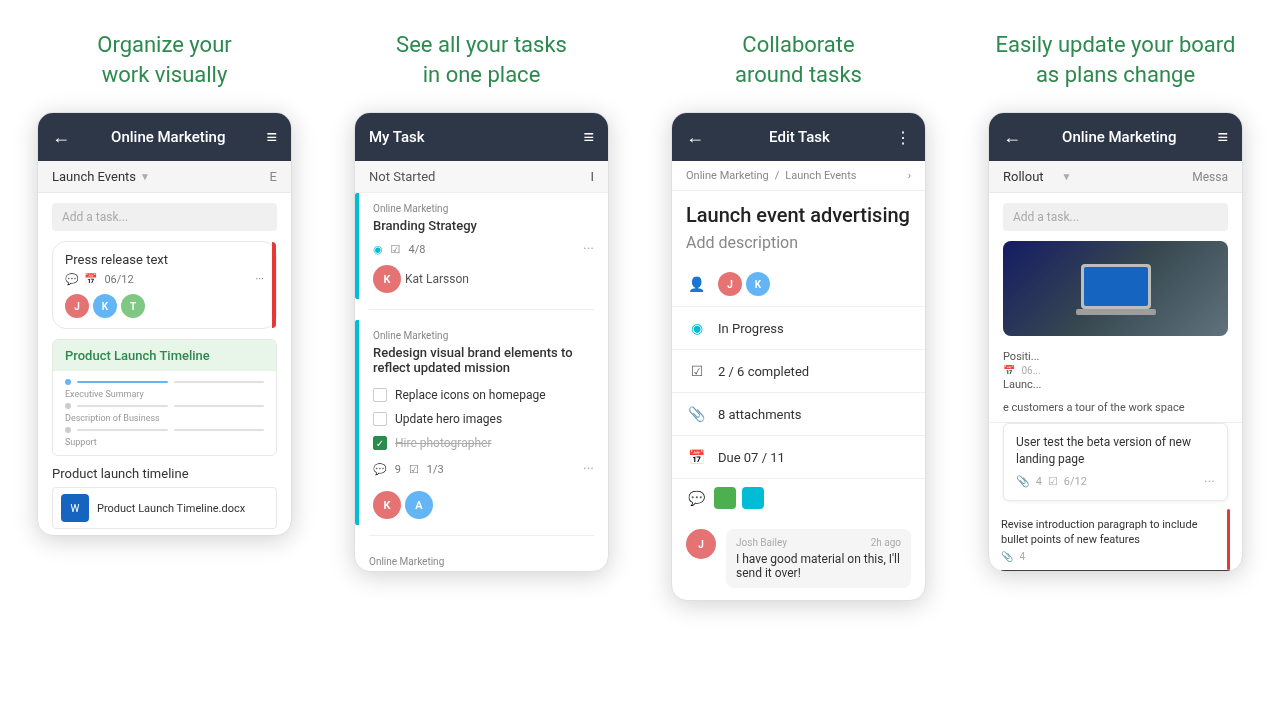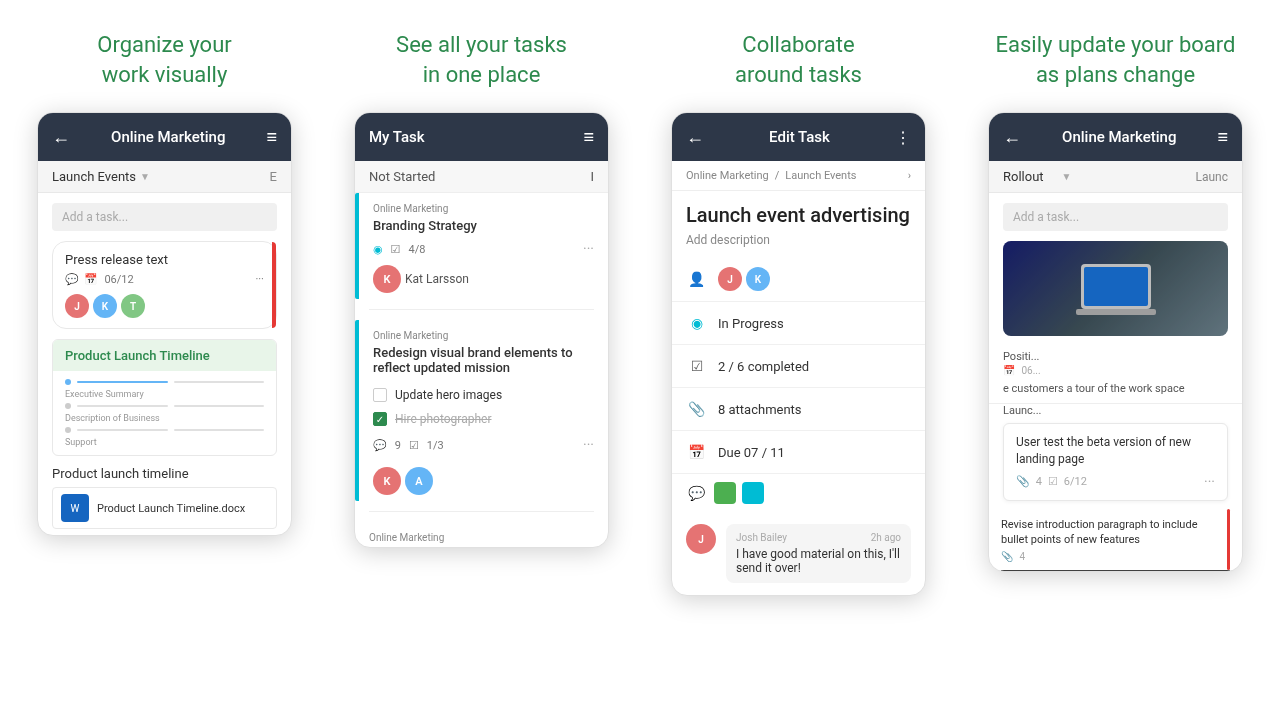--- a/index.html
+++ b/index.html
@@ -320,21 +320,21 @@
       border-bottom: 1px solid #eee;
     }
     .p3-task-title {
       font-size: 20px;
       font-weight: 500;
       color: #222;
       padding: 12px 14px 4px;
     }
     .p3-add-desc {
       padding: 2px 14px 10px;
-      font-size: 12px;
+      font-size: 16px;
       color: #888;
     }
     .p3-detail-row {
       display: flex;
       align-items: center;
       gap: 10px;
       padding: 10px 14px;
       border-bottom: 1px solid #f0f0f0;
       font-size: 13px;
       color: #333;
@@ -564,20 +564,24 @@
         <div class="task-row-flex">
           <div style="width:4px;background:#00bcd4;flex-shrink:0;border-radius:2px 0 0 2px;"></div>
           <div style="flex:1;">
             <div class="p2-task-group">
               <div class="p2-task-source">Online Marketing</div>
               <div class="p2-task-name">Redesign visual brand elements to reflect updated mission</div>
             </div>
             <div class="p2-subtask-list">
               <div class="p2-subtask">
                 <div class="p2-checkbox"></div>
+                <span>Replace icons on homepage</span>
+              </div>
+              <div class="p2-subtask">
+                <div class="p2-checkbox"></div>
                 <span>Update hero images</span>
               </div>
               <div class="p2-subtask">
                 <div class="p2-checkbox checked">✓</div>
                 <span class="p2-strikethrough">Hire photographer</span>
               </div>
             </div>
             <div class="p2-subtask-footer">
               <div style="display:flex;align-items:center;gap:8px;">
                 <span>💬</span>
@@ -682,43 +686,43 @@
           <span class="icon-arrow">←</span>
           <span class="phone-header-title">Online Marketing</span>
           <span class="icon-menu">≡</span>
         </div>
 
         <div class="p4-subheader">
           <span style="font-size:13px;color:#333;display:flex;align-items:center;gap:18px;">
             <span>Rollout</span>
             <span style="font-size:10px;color:#aaa;">▼</span>
           </span>
-          <span style="color:#888;font-size:12px;">Launc</span>
+          <span style="color:#888;font-size:12px;">Messa</span>
         </div>
 
         <div class="p4-input">Add a task...</div>
 
         <div class="p4-image-card">
           <div class="p4-image-overlay"></div>
 
           <svg width="80" height="60" viewBox="0 0 80 60" style="position:relative;z-index:1;">
             <rect x="5" y="5" width="70" height="45" rx="4" fill="#bdbdbd"></rect>
             <rect x="8" y="8" width="64" height="39" rx="2" fill="#1565c0"></rect>
             <rect x="0" y="50" width="80" height="6" rx="2" fill="#9e9e9e"></rect>
           </svg>
         </div>
 
         <div style="padding:6px 14px 2px;font-size:11px;color:#555;">Positi...</div>
         <div style="padding:0 14px 2px;font-size:10px;color:#aaa;display:flex;gap:6px;">
           <span>📅</span>
             <span>06...</span>
         </div>
+        <div style="padding:0 14px 6px;font-size:11px;color:#555;">Launc...</div>
+
         <div style="padding:4px 14px 8px;font-size:11px;color:#555;border-bottom:1px solid #eee;">e customers a tour of the work space</div>
-
-        <div style="padding:0 14px 6px;font-size:11px;color:#555;">Launc...</div>
 
         <div class="p4-msg-card">
           <div class="p4-msg-title">User test the beta version of new landing page</div>
           <div class="p4-msg-footer">
             <div style="display:flex;align-items:center;gap:6px;">
               <span>📎</span>
               <span>4</span>
               <span>☑</span>
               <span>6/12</span>
             </div>

